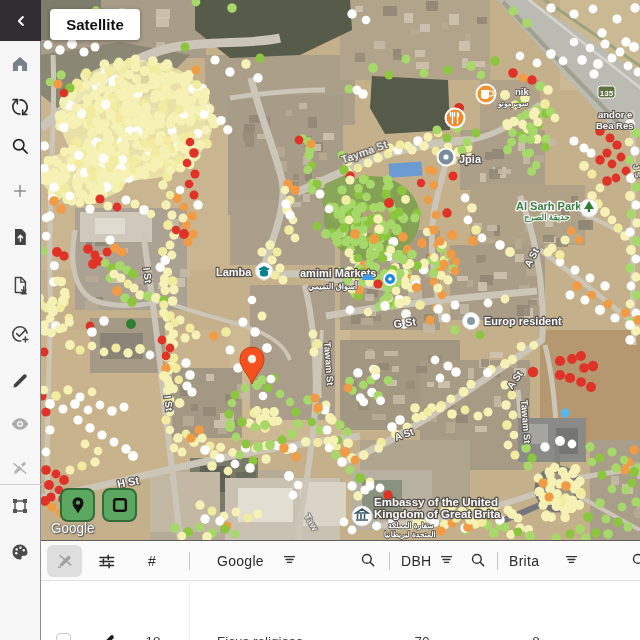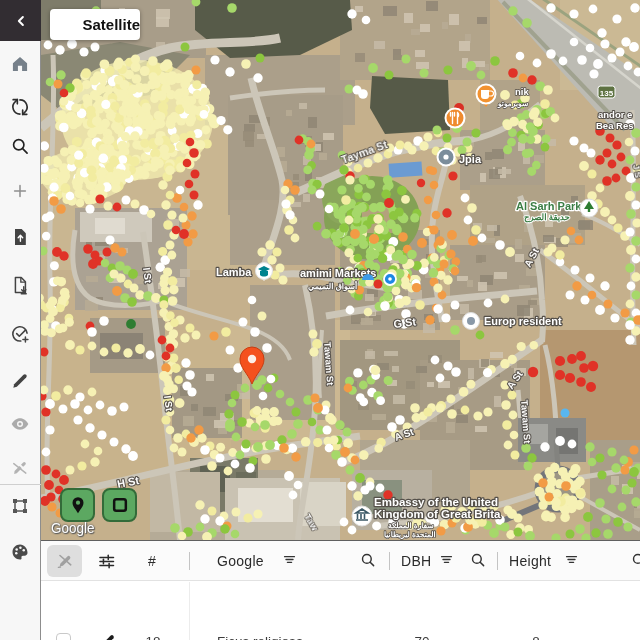--- a/index.html
+++ b/index.html
@@ -6,21 +6,21 @@
 html,body { width:640px; height:640px; overflow:hidden; font-family:"Liberation Sans",sans-serif; background:#fff; }
 .sidebar { position:absolute; left:0; top:0; width:41px; height:640px; background:#f7f7f7; border-right:1px solid #8d8d8d; z-index:30; }
 .sb-head { position:absolute; left:0; top:0; width:41px; height:41px; background:#322d32; display:flex; align-items:center; justify-content:center; }
 .sb-ic { position:absolute; left:10px; width:20px; height:20px; }
 .sb-div { position:absolute; left:0; width:41px; height:0; border-top:1px solid #cfcfcf; }
 .mapwrap { position:absolute; left:41px; top:0; width:599px; height:540px; overflow:hidden; }
 .map-svg { position:absolute; left:0; top:0; }
 .toggle { position:absolute; left:9px; top:9px; height:31px; background:#fff; border-radius:4px; box-shadow:0 1px 4px rgba(0,0,0,0.35); display:flex; z-index:10; }
 .toggle .t1 { width:72px; line-height:31px; text-align:center; color:#585858; font-size:15px; }
 .toggle .t1 { border-right:1px solid #ececec; }
-.toggle .t2 { width:90px; line-height:31px; text-align:right; color:#121212; font-size:15px; font-weight:bold; }
+.toggle .t2 { width:90px; line-height:31px; text-align:center; color:#121212; font-size:15px; font-weight:bold; }
 .gbtn { position:absolute; width:35px; height:34px; background:#5ca861; border:2px solid #336b39; border-radius:8px; z-index:10; display:flex; align-items:center; justify-content:center; }
 .google { position:absolute; left:10px; top:520px; z-index:10; color:#fff; font-size:14.5px;
   text-shadow:0 0 2px #666,0 0 2px #666,1px 1px 1px #555; transform:scaleX(0.93); transform-origin:left; }
 .table { position:absolute; left:41px; top:540px; width:599px; height:100px; background:#fff; border-top:1px solid #5f5f5f; z-index:20; }
 .thead { position:absolute; left:0; top:0; width:599px; height:40px; background:#fbfbfb; border-bottom:1px solid #e2e2e2; }
 .tbtn { position:absolute; left:6px; top:4px; width:35px; height:32px; background:#dedede; border-radius:6px; display:flex; align-items:center; justify-content:center; }
 .hic { position:absolute; top:10px; }
 .htx { position:absolute; top:12px; font-size:14px; color:#2b2b2b; letter-spacing:0.3px; }
 .vdiv { position:absolute; top:11px; width:1px; height:18px; background:#c4c4c4; }
 .trow { position:absolute; left:0; width:599px; height:40px; border-bottom:1px solid #e8e8e8; background:#fff; }
@@ -1967,21 +1967,21 @@
       <div class="vdiv" style="left:348px"></div>
       <div class="htx" style="left:360px">DBH</div>
       <div class="hic" style="left:397px"><svg width="17" height="17" viewBox="0 0 24 24" style="">
           <path d="M5 8 H19 M7 12 H17 M9 16 H15" stroke="#333" stroke-width="1.8" stroke-linecap="round"></path>
         </svg></div>
       <div class="hic" style="left:428px"><svg width="18" height="18" viewBox="0 0 24 24" style="">
           <circle cx="10.5" cy="10.5" r="5.8" stroke="#333" stroke-width="1.9" fill="none"></circle>
           <path d="M14.9 14.9 L19.5 19.5" stroke="#333" stroke-width="1.9" stroke-linecap="round"></path>
         </svg></div>
       <div class="vdiv" style="left:456px"></div>
-      <div class="htx" style="left:468px">Height</div>
+      <div class="htx" style="left:468px">Brita</div>
       <div class="hic" style="left:522px"><svg width="17" height="17" viewBox="0 0 24 24" style="">
           <path d="M5 8 H19 M7 12 H17 M9 16 H15" stroke="#333" stroke-width="1.8" stroke-linecap="round"></path>
         </svg></div>
       <div class="hic" style="left:589px"><svg width="18" height="18" viewBox="0 0 24 24" style="">
           <circle cx="10.5" cy="10.5" r="5.8" stroke="#333" stroke-width="1.9" fill="none"></circle>
           <path d="M14.9 14.9 L19.5 19.5" stroke="#333" stroke-width="1.9" stroke-linecap="round"></path>
         </svg></div>
     </div>
     <div class="trow" style="top:80px">
       <div class="cb"></div>

